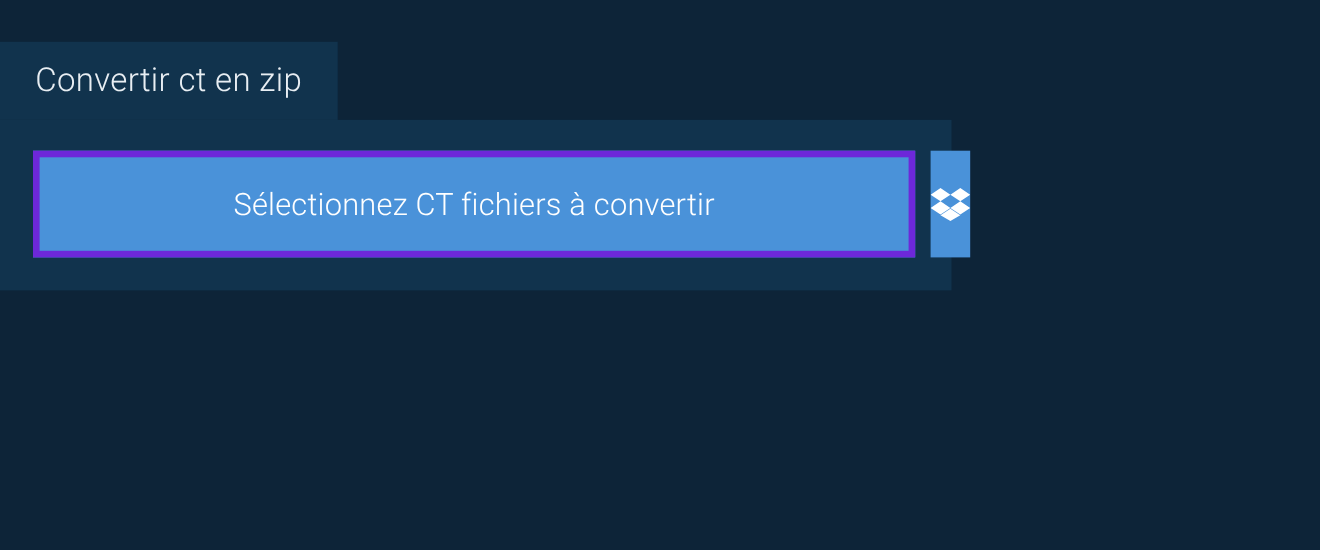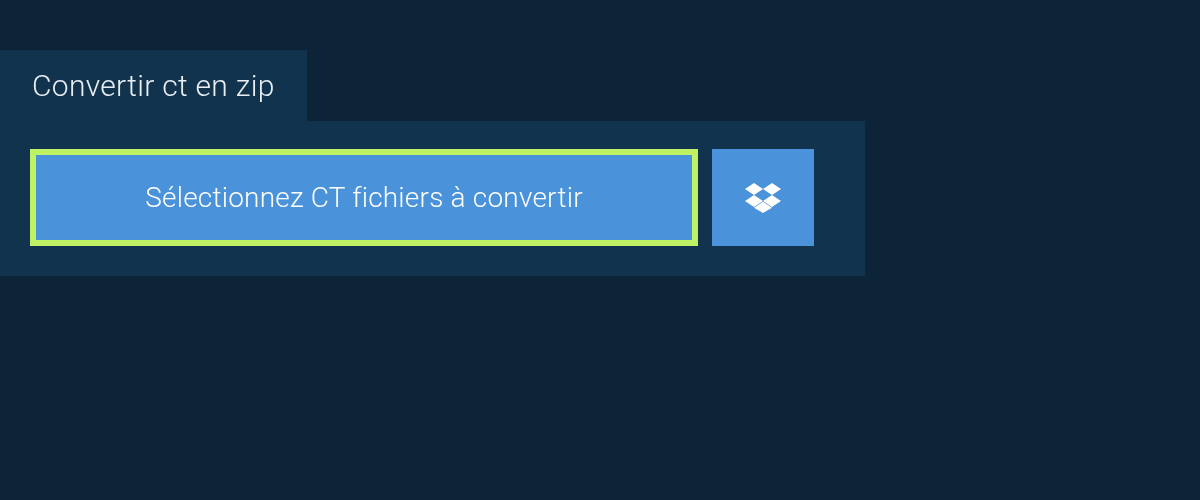--- a/index.html
+++ b/index.html
@@ -8,21 +8,21 @@
       box-sizing: border-box;
     }
     body {
       width: 1200px;
       height: 500px;
       background: #0d2438;
       font-family: -apple-system, BlinkMacSystemFont, "Segoe UI", Roboto, Helvetica, Arial, sans-serif;
       overflow: hidden;
     }
     .tab-container {
-      padding-top: 50px;
+      padding-top: 38px;
     }
     .tab {
       display: inline-block;
       background: #11334d;
       color: #e8eef3;
       font-size: 30px;
       font-weight: 300;
       padding: 18px 32px;
       letter-spacing: 0.3px;
     }
@@ -31,28 +31,28 @@
       padding: 28px 30px 30px 30px;
       width: 865px;
     }
     .button-row {
       display: flex;
       gap: 14px;
       align-items: stretch;
     }
     .select-button {
       background: #4a92d9;
-      border: 6px solid #bef264;
+      border: 6px solid #6d28d9;
       color: #ffffff;
       font-size: 28px;
       font-weight: 300;
       padding: 26px 52px;
       text-align: center;
       flex: 0 0 auto;
-      width: 668px;
+      width: 802px;
       cursor: pointer;
       letter-spacing: 0.2px;
     }
     .dropbox-button {
       background: #4a92d9;
       width: 102px;
       display: flex;
       align-items: center;
       justify-content: center;
       cursor: pointer;

